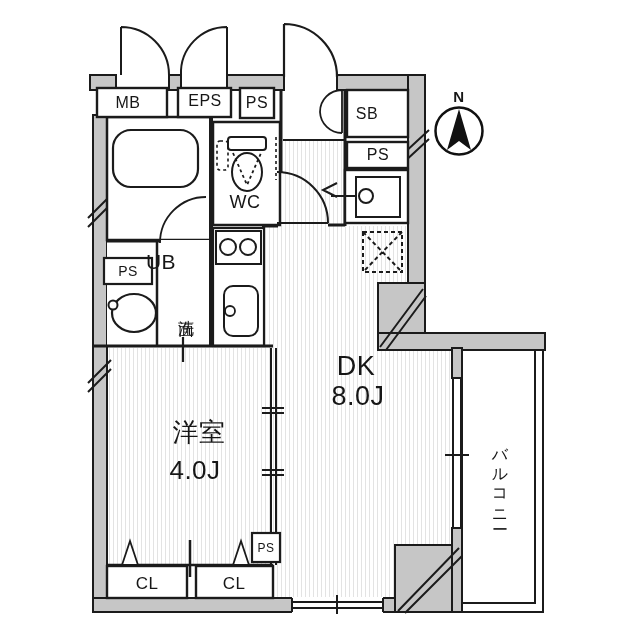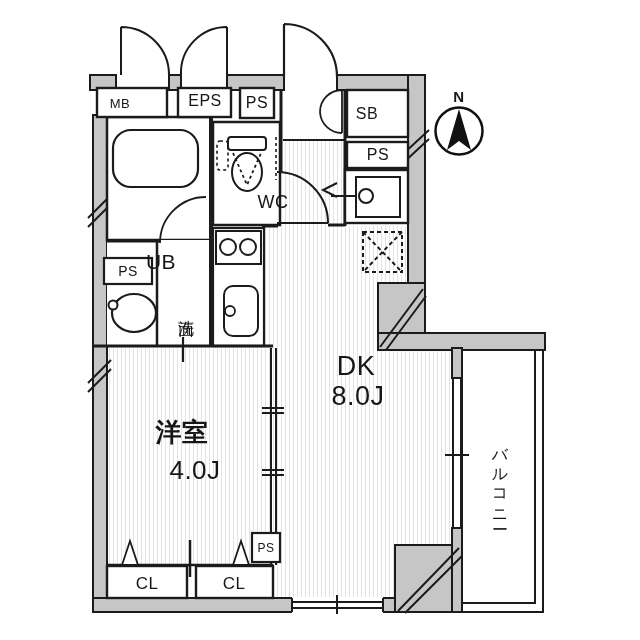--- a/index.html
+++ b/index.html
@@ -152,31 +152,31 @@
     <rect x="462" y="350" width="73" height="253"></rect>
   </g>
 
   <g>
     <circle cx="459" cy="131" r="23.5" fill="none" stroke="#111111" stroke-width="2.5"></circle>
     <path d="M459,109 L471,150 L459,141 L447,150 Z" fill="#111111" stroke="none"></path>
   </g>
 </svg>
 
   <div class="lbl" style="left:459px;top:96px;font-size:15px;font-weight:700;">N</div>
-  <div class="lbl" style="left:120px;top:103px;font-size:13px;">MB</div>
+  <div class="lbl" style="left:128px;top:103px;font-size:16px;">MB</div>
   <div class="lbl" style="left:205px;top:101px;font-size:16px;">EPS</div>
   <div class="lbl" style="left:257px;top:103px;font-size:16px;">PS</div>
   <div class="lbl" style="left:367px;top:114px;font-size:16px;">SB</div>
   <div class="lbl" style="left:378px;top:155px;font-size:16px;">PS</div>
-  <div class="lbl" style="left:245px;top:202px;font-size:18px;margin-left:28px;">WC</div>
+  <div class="lbl" style="left:245px;top:202px;font-size:18px;">WC</div>
   <div class="lbl" style="left:161px;top:221px;font-size:21px;margin-top:40px;">UB</div>
   <div class="lbl" style="left:128px;top:271px;font-size:14px;">PS</div>
   <div class="lbl vtext" style="left:186px;top:310px;font-size:16px;">洗面</div>
   <div class="lbl big" style="left:352px;top:366px;font-size:27px;">DK</div>
   <div class="lbl big" style="left:354px;top:396px;font-size:27px;text-align:center;">8.0J</div>
-  <div class="lbl big" style="left:178px;top:432px;font-size:26px;font-weight:bold;">洋室</div>
+  <div class="lbl big" style="left:195px;top:432px;font-size:26px;">洋室</div>
   <div class="lbl big" style="left:191px;top:470px;font-size:26px;">4.0J</div>
   <div class="lbl" style="left:147px;top:583px;font-size:17px;">CL</div>
   <div class="lbl" style="left:234px;top:583px;font-size:17px;">CL</div>
   <div class="lbl" style="left:266px;top:548px;font-size:12px;">PS</div>
   <div class="lbl vtext" style="left:500px;top:480px;font-size:16px;">バルコニー</div>
 
 </div>
 
 </body></html>

